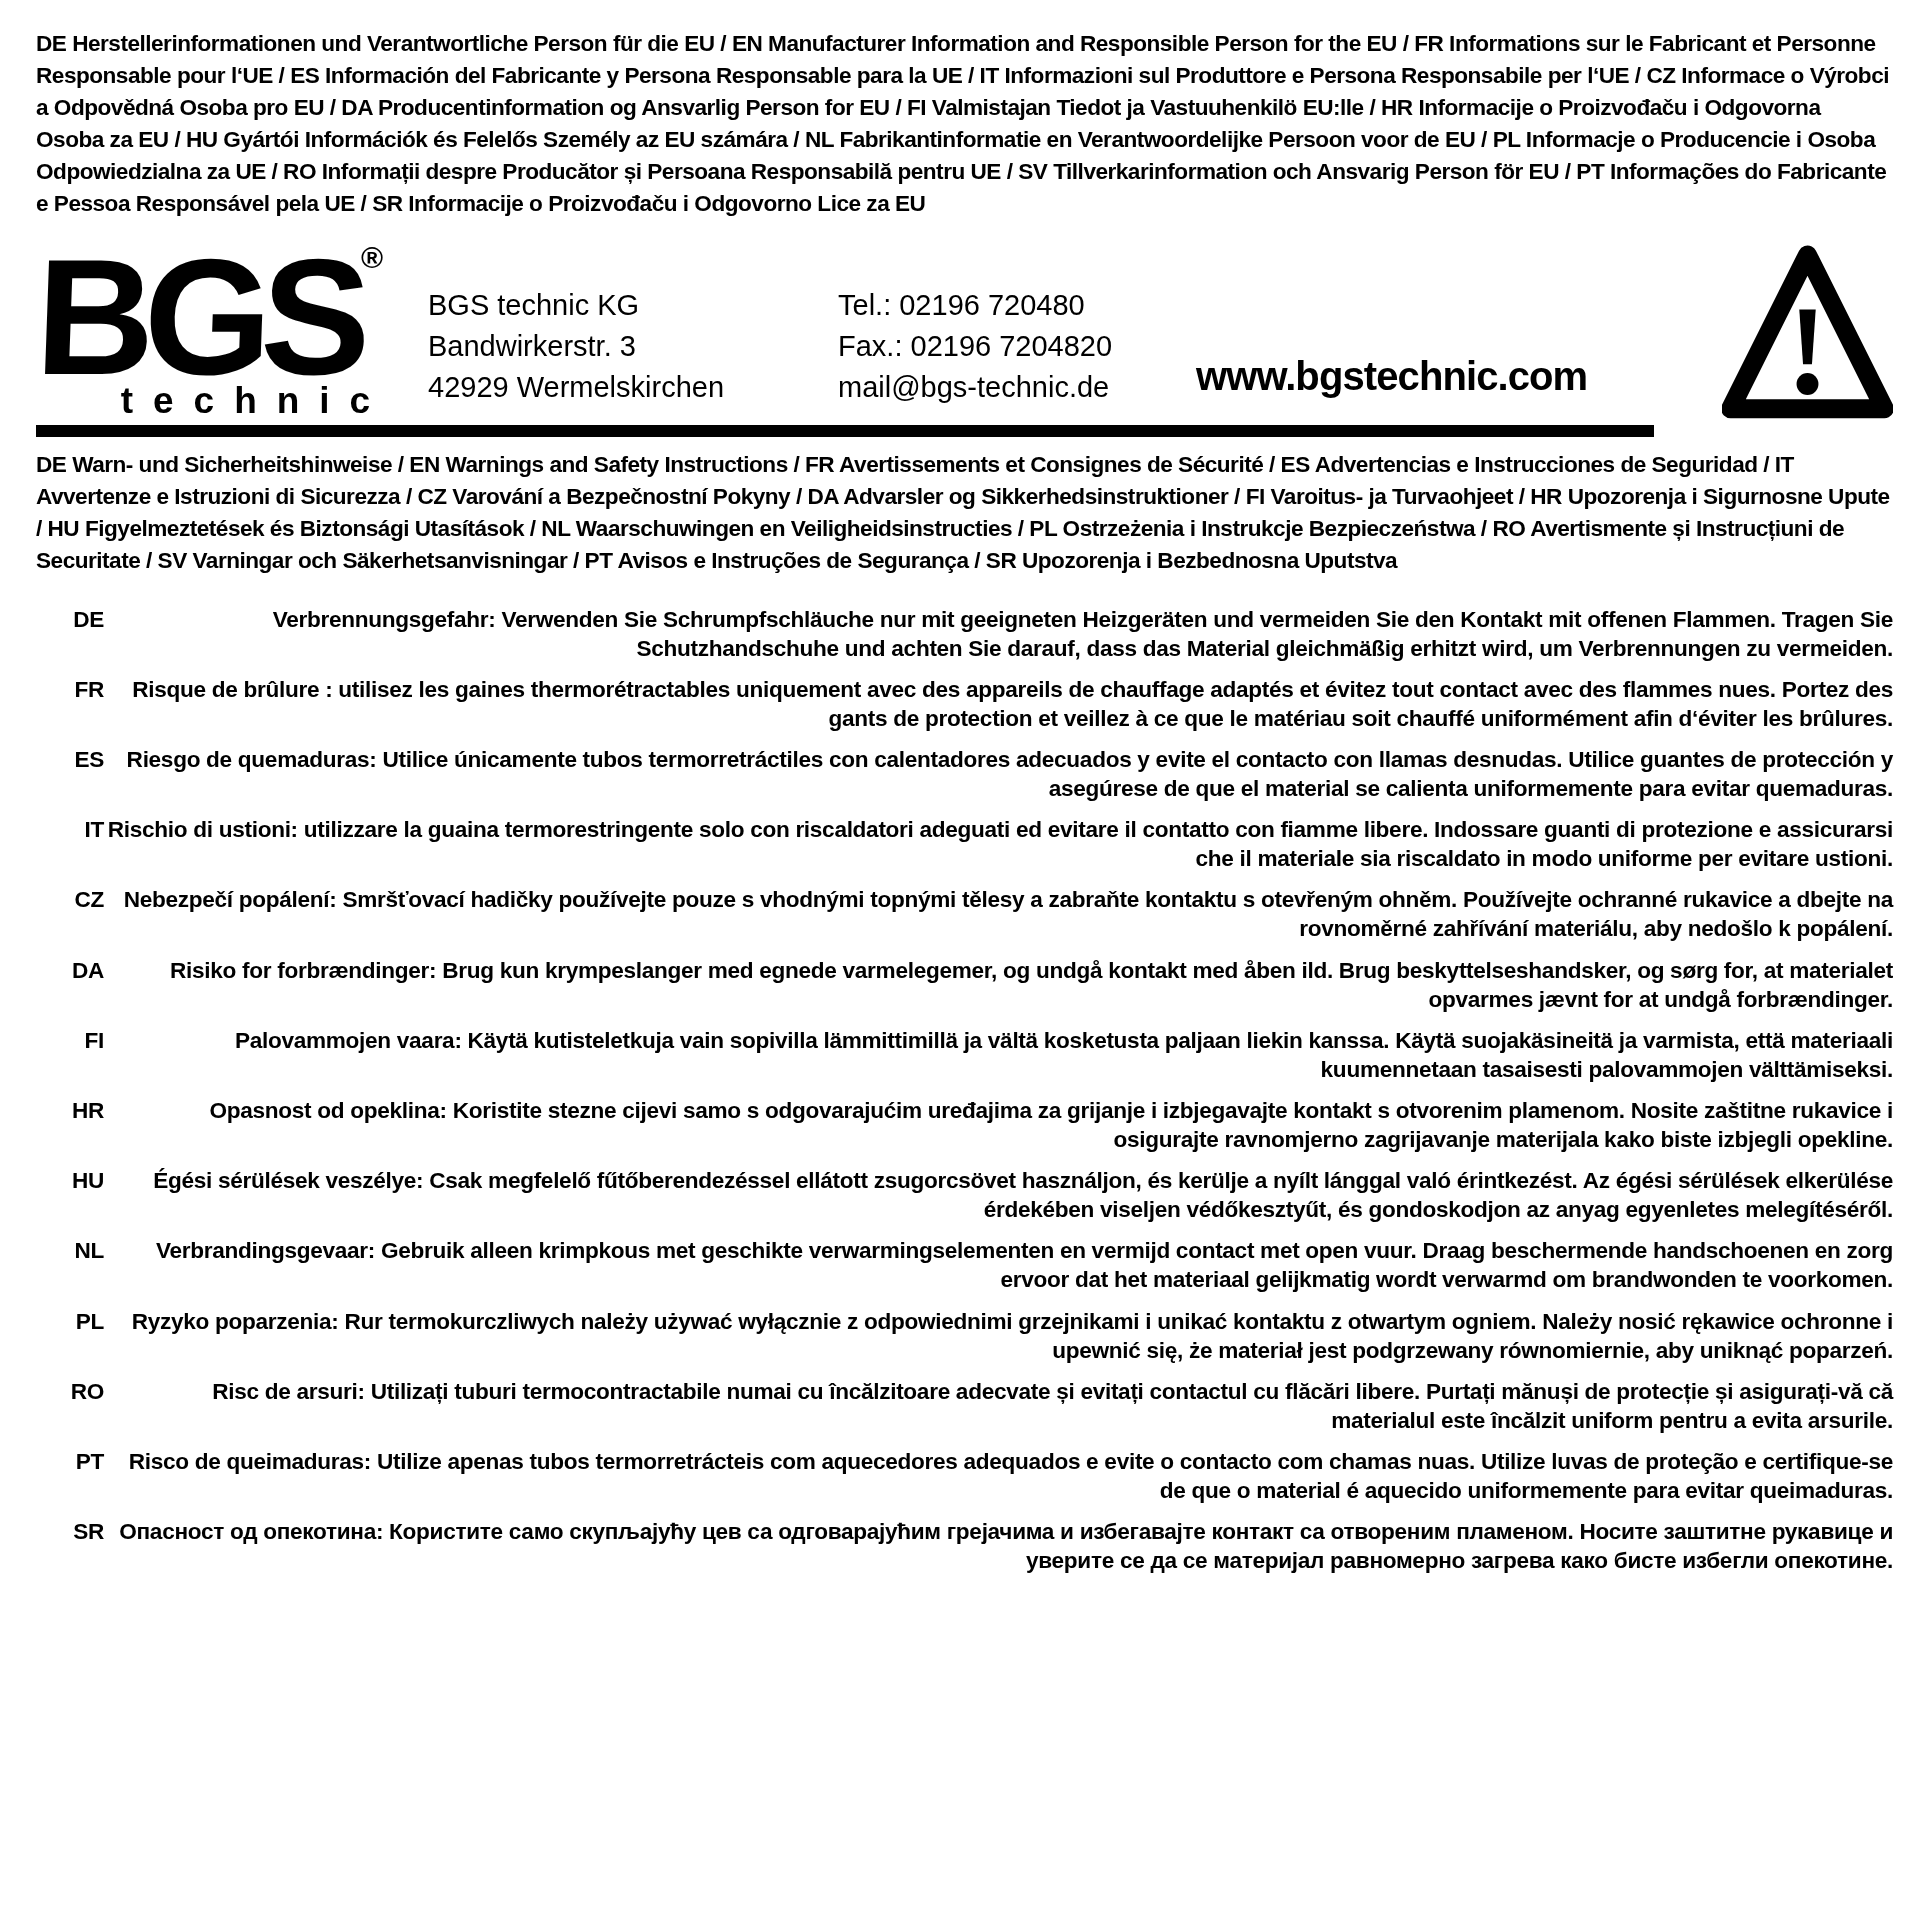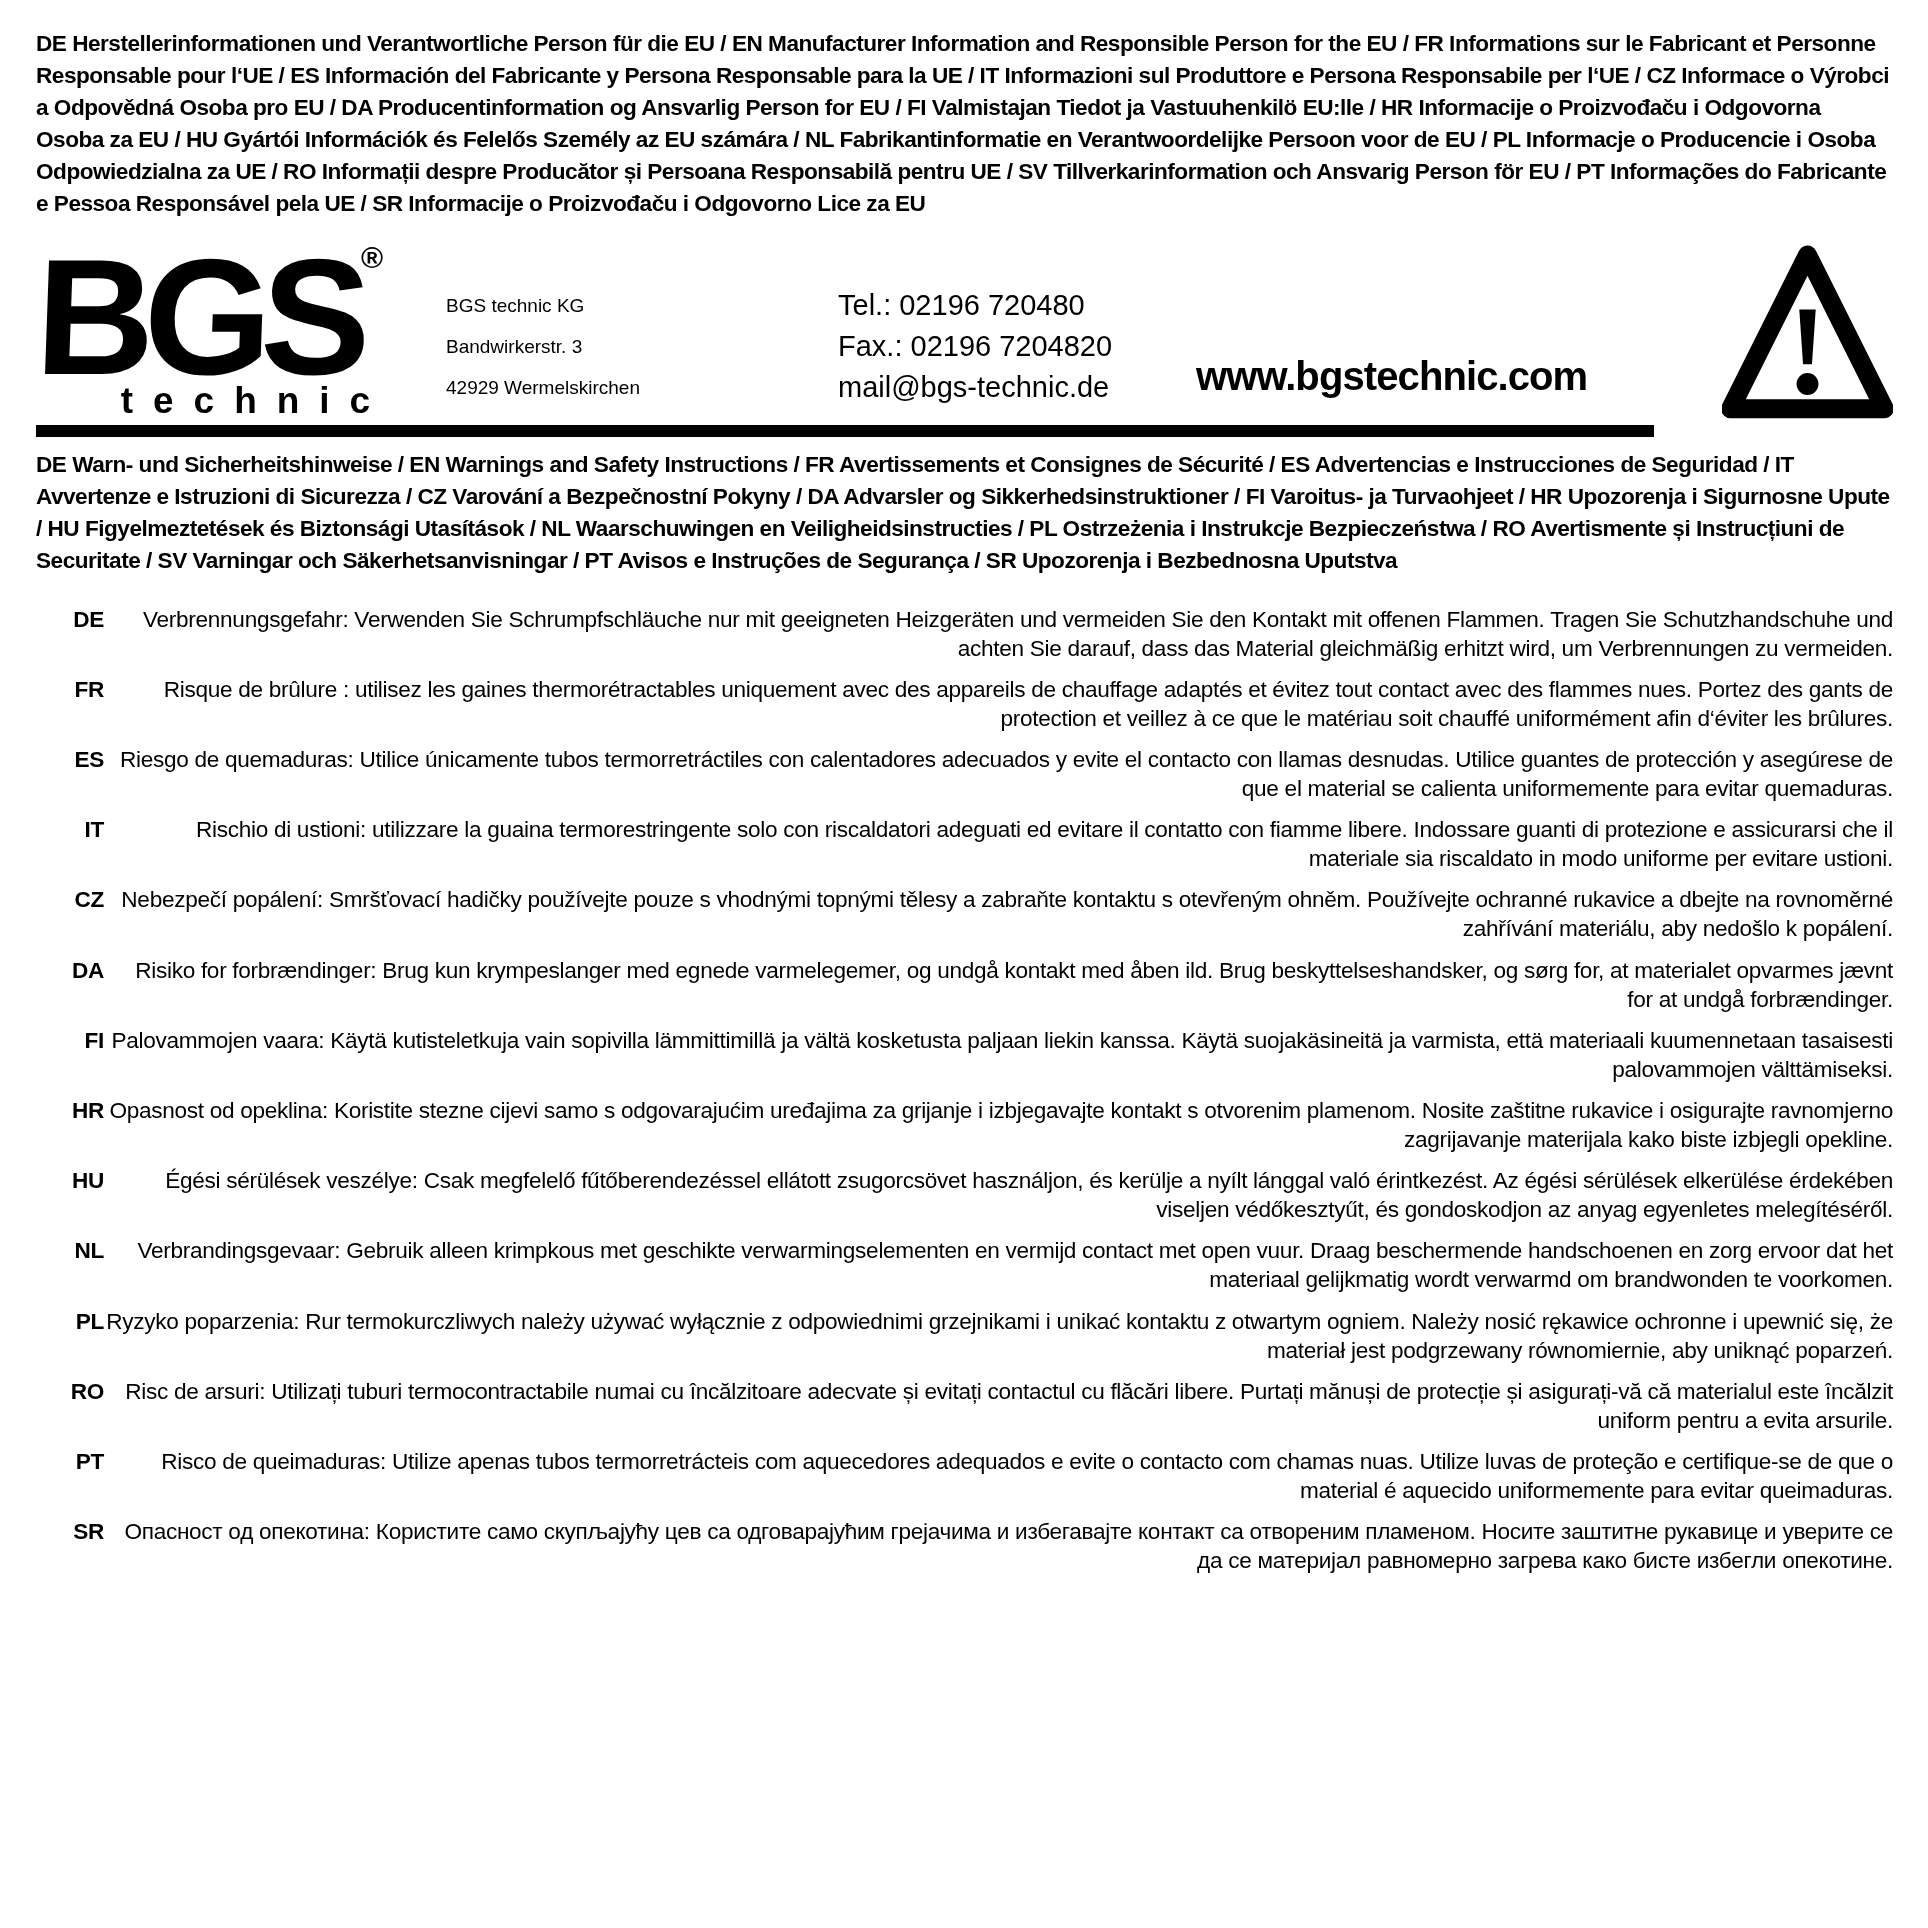--- a/index.html
+++ b/index.html
@@ -35,21 +35,21 @@
   .logo-reg { position:absolute; top:-3.8px; left:325px; font-size:30px; font-weight:bold; }
   .logo-technic {
     display:block;
     font-weight:bold;
     font-size:37px;
     letter-spacing:20px;
     text-align:right;
     margin-top:-9.4px;
     padding-right:3.8px;
   }
-  .addr-col { position:absolute; left:410px; top:40px; font-size:19px; line-height:41px; }
+  .addr-col { position:absolute; left:392px; top:40px; font-size:29px; line-height:41px; }
   .tel-col  { position:absolute; left:802px; top:40px; font-size:29px; line-height:41px; }
   .website  {
     position:absolute; left:1160px; top:109px;
     font-size:40px; font-weight:bold; letter-spacing:-0.9px;text-align:center;
   }
   .warn-triangle { position:absolute; right:0; top:-1.9px; width:171px; height:181px; }
 
   .rule { width:1618px; height:11.3px; background:#000; margin-top:1.9px; }
 
   .warnings-header {
@@ -57,21 +57,21 @@
     font-weight:bold;
     font-size:22.6px;
     line-height:32px;
     letter-spacing:-0.5px;
     width:1857px;
   }
 
   .warning-list { margin-top:28px; width:1857px; }
   .warning-item { display:flex; margin-bottom:12.2px; font-size:22.6px; line-height:29px; letter-spacing:-0.3px;text-align:right; }
   .warning-code { font-weight:bold; width:68px; flex:none; }
-  .warning-text { flex:1; }
+  .warning-text { flex:1;font-weight:bold; }
 </style>
 </head>
 <body>
 
 <div class="page">
 
   <div class="hdr-block">DE Herstellerinformationen und Verantwortliche Person für die EU  /  EN Manufacturer Information and Responsible Person for the EU  /  FR Informations sur le Fabricant et Personne Responsable pour l‘UE  /  ES Información del Fabricante y Persona Responsable para la UE  /  IT Informazioni sul Produttore e Persona Responsabile per l‘UE  /  CZ Informace o Výrobci a Odpovědná Osoba pro EU  /  DA Producentinformation og Ansvarlig Person for EU  /  FI Valmistajan Tiedot ja Vastuuhenkilö EU:lle  /  HR Informacije o Proizvođaču i Odgovorna Osoba za EU  /  HU Gyártói Információk és Felelős Személy az EU számára  /  NL Fabrikantinformatie en Verantwoordelijke Persoon voor de EU  /  PL Informacje o Producencie i Osoba Odpowiedzialna za UE  /  RO Informații despre Producător și Persoana Responsabilă pentru UE  /  SV Tillverkarinformation och Ansvarig Person för EU  /  PT Informações do Fabricante e Pessoa Responsável pela UE  /  SR Informacije o Proizvođaču i Odgovorno Lice za EU</div>
 
   <div class="brand-row">
     <div class="logo">

